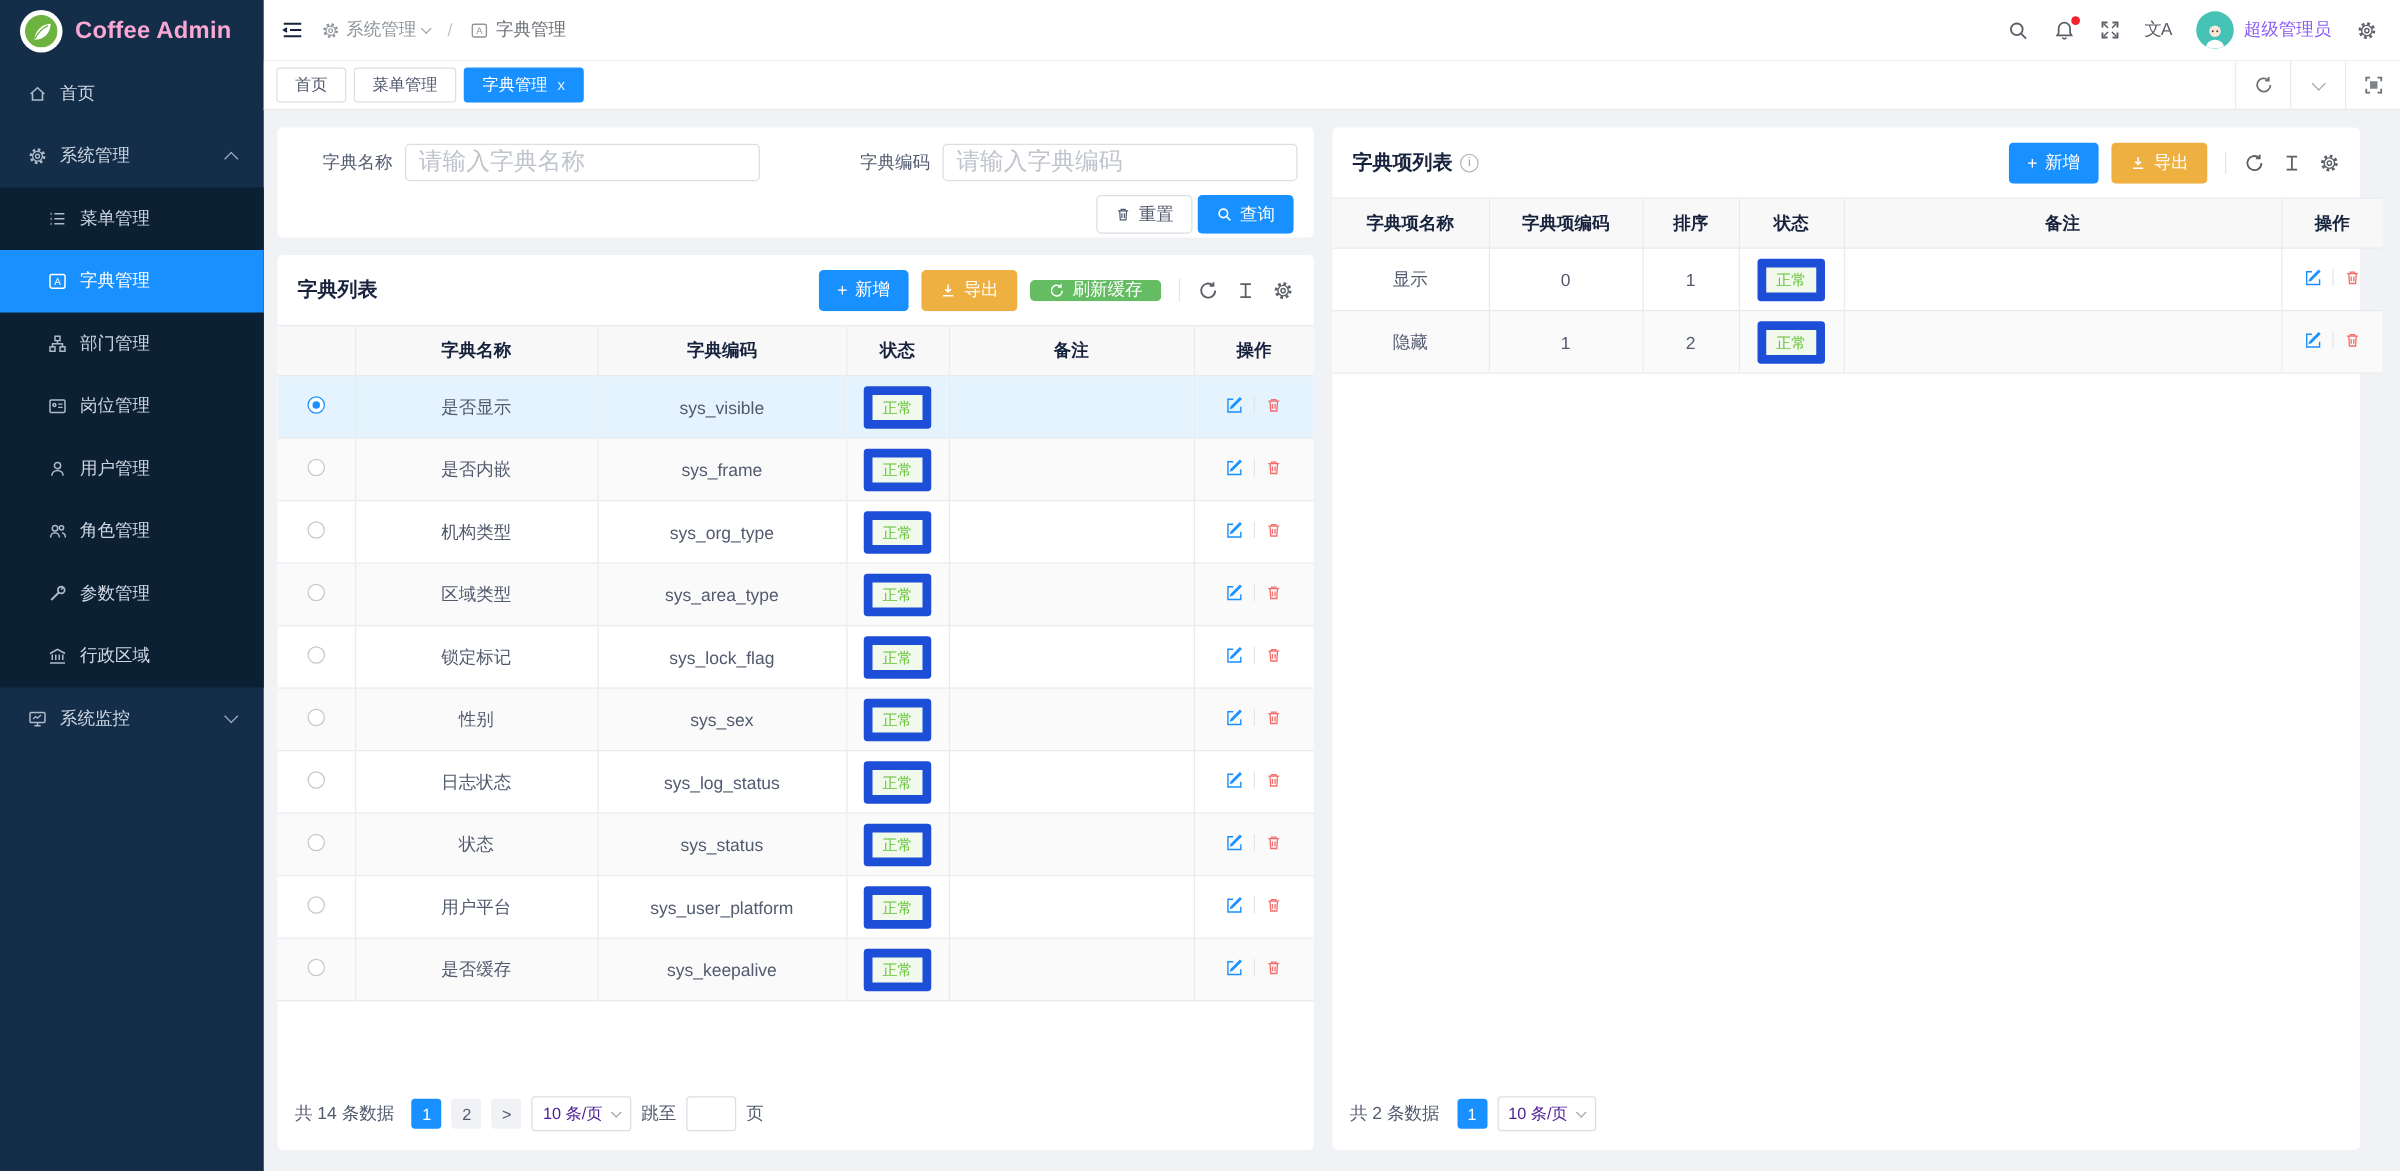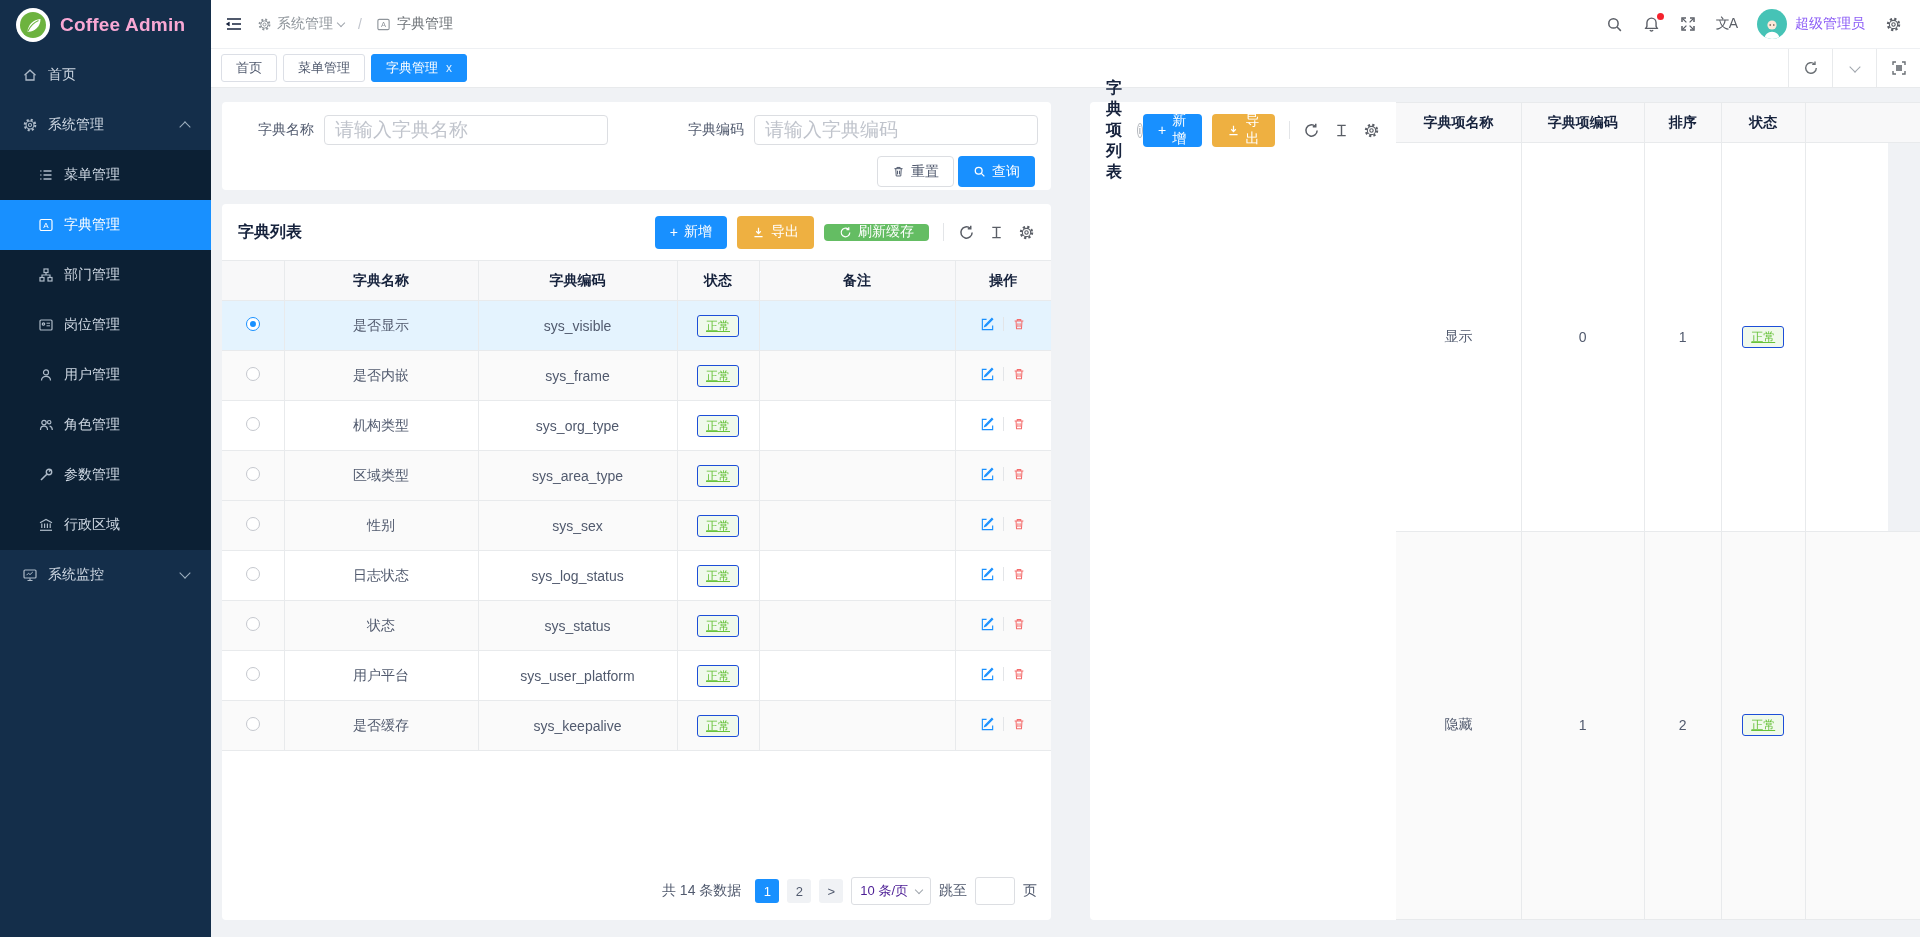--- a/index.html
+++ b/index.html
@@ -83,35 +83,35 @@
   .grid td { height:50px; text-align:center; border-bottom:1px solid #e8eaec; color:#515a6e; font-size:14px; overflow:hidden; white-space:nowrap; }
   .grid th + th, .grid td + td { border-left:1px solid #e8eaec00; }
   .grid tr.stripe td { background:#fafafa; }
   .grid tr.selected td { background:#e4f3fe; }
   .grid .cell-brd { border-left:1px solid #e8eaec; }
 
   .radio { width:14px; height:14px; border-radius:50%; border:1px solid #c5c8ce; display:inline-block; background:#fff; position:relative; }
   .radio.checked { border-color:#1890ff; border-width:1px; }
   .radio.checked::after { content:""; position:absolute; left:3px; top:3px; width:6px; height:6px; border-radius:50%; background:#1890ff; }
 
-  .tag-ok { display:inline-block; padding:2px 8px; font-size:12px; color:#67c23a; background:#f0f9eb; border:1px solid #1d4ed8; border-radius:3px; line-height:16px;text-decoration:underline; }
+  .tag-ok { display:inline-block; padding:2px 8px; font-size:12px; color:#67c23a; background:#f0f9eb; border:7px solid #1d4ed8; border-radius:3px; line-height:16px; }
 
   .op-cell { display:inline-flex; align-items:center; gap:8px; }
   .op-edit { color:#1890ff; cursor:pointer; display:inline-flex; }
   .op-del { color:#f56c6c; cursor:pointer; display:inline-flex; }
   .op-sep { width:1px; height:14px; background:#e3e5e8; }
 
-  .pager { margin-top:auto; height:52px; display:flex; align-items:center; justify-content:flex-end; gap:8px; padding:0 14px 6px; color:#515a6e; }
+  .pager { margin-top:auto; height:52px; display:flex; align-items:center; gap:8px; padding:0 14px 6px; color:#515a6e; }
   .pager-total { margin-right:6px; }
   .page-box { min-width:24px; height:24px; border-radius:3px; display:inline-flex; align-items:center; justify-content:center; background:#f0f2f5; color:#515a6e; font-size:13px; cursor:pointer; padding:0 4px; }
   .page-box.active { background:#1890ff; color:#fff; }
   .page-size { height:28px; border:1px solid #dcdee2; border-radius:3px; display:inline-flex; align-items:center; gap:8px; padding:0 8px; color:#4c1d95; font-size:13px; cursor:pointer; background:#fff; }
   .jump-input { width:40px; height:28px; border:1px solid #dcdee2; border-radius:3px; outline:none; }
 
-  .right-card { flex:1; display:flex; flex-direction:row; min-width:0;margin-left:24px; }
+  .right-card { flex:1; display:flex; flex-direction:column; min-width:0; }
 
   svg { display:block; }
 </style>
 </head>
 <body>
 
 <div class="app">
 
   <aside class="sidebar">
     <div class="logo">
@@ -541,20 +541,43 @@
                       <span class="op-sep"></span>
                       <span class="op-del">
                         <svg width="14" height="14" viewBox="0 0 16 16" fill="none" stroke="currentColor" stroke-width="1.2">
                           <path d="M3 4.5h10M6 4.5V3h4v1.5M4.6 4.5l.6 9h5.6l.6-9M6.8 7v4.5M9.2 7v4.5"></path>
                         </svg>
                       </span>
                     </span>
                   </td>
                 </tr>
 
+                <tr>
+                  <td><span class="radio"></span></td>
+                  <td class="cell-brd">锁定标记</td>
+                  <td class="cell-brd">sys_lock_flag</td>
+                  <td class="cell-brd"><span class="tag-ok">正常</span></td>
+                  <td class="cell-brd"></td>
+                  <td class="cell-brd">
+                    <span class="op-cell">
+                      <span class="op-edit">
+                        <svg width="15" height="15" viewBox="0 0 16 16" fill="none" stroke="currentColor" stroke-width="1.2">
+                          <path d="M13.5 9v4.5h-11V2.5H7"></path>
+                          <path d="M6.3 9.7 13.6 2.4l-.9-.9L5.4 8.8l-.5 1.4z"></path>
+                        </svg>
+                      </span>
+                      <span class="op-sep"></span>
+                      <span class="op-del">
+                        <svg width="14" height="14" viewBox="0 0 16 16" fill="none" stroke="currentColor" stroke-width="1.2">
+                          <path d="M3 4.5h10M6 4.5V3h4v1.5M4.6 4.5l.6 9h5.6l.6-9M6.8 7v4.5M9.2 7v4.5"></path>
+                        </svg>
+                      </span>
+                    </span>
+                  </td>
+                </tr>
 
                 <tr class="stripe">
                   <td><span class="radio"></span></td>
                   <td class="cell-brd">性别</td>
                   <td class="cell-brd">sys_sex</td>
                   <td class="cell-brd"><span class="tag-ok">正常</span></td>
                   <td class="cell-brd"></td>
                   <td class="cell-brd">
                     <span class="op-cell">
                       <span class="op-edit">

